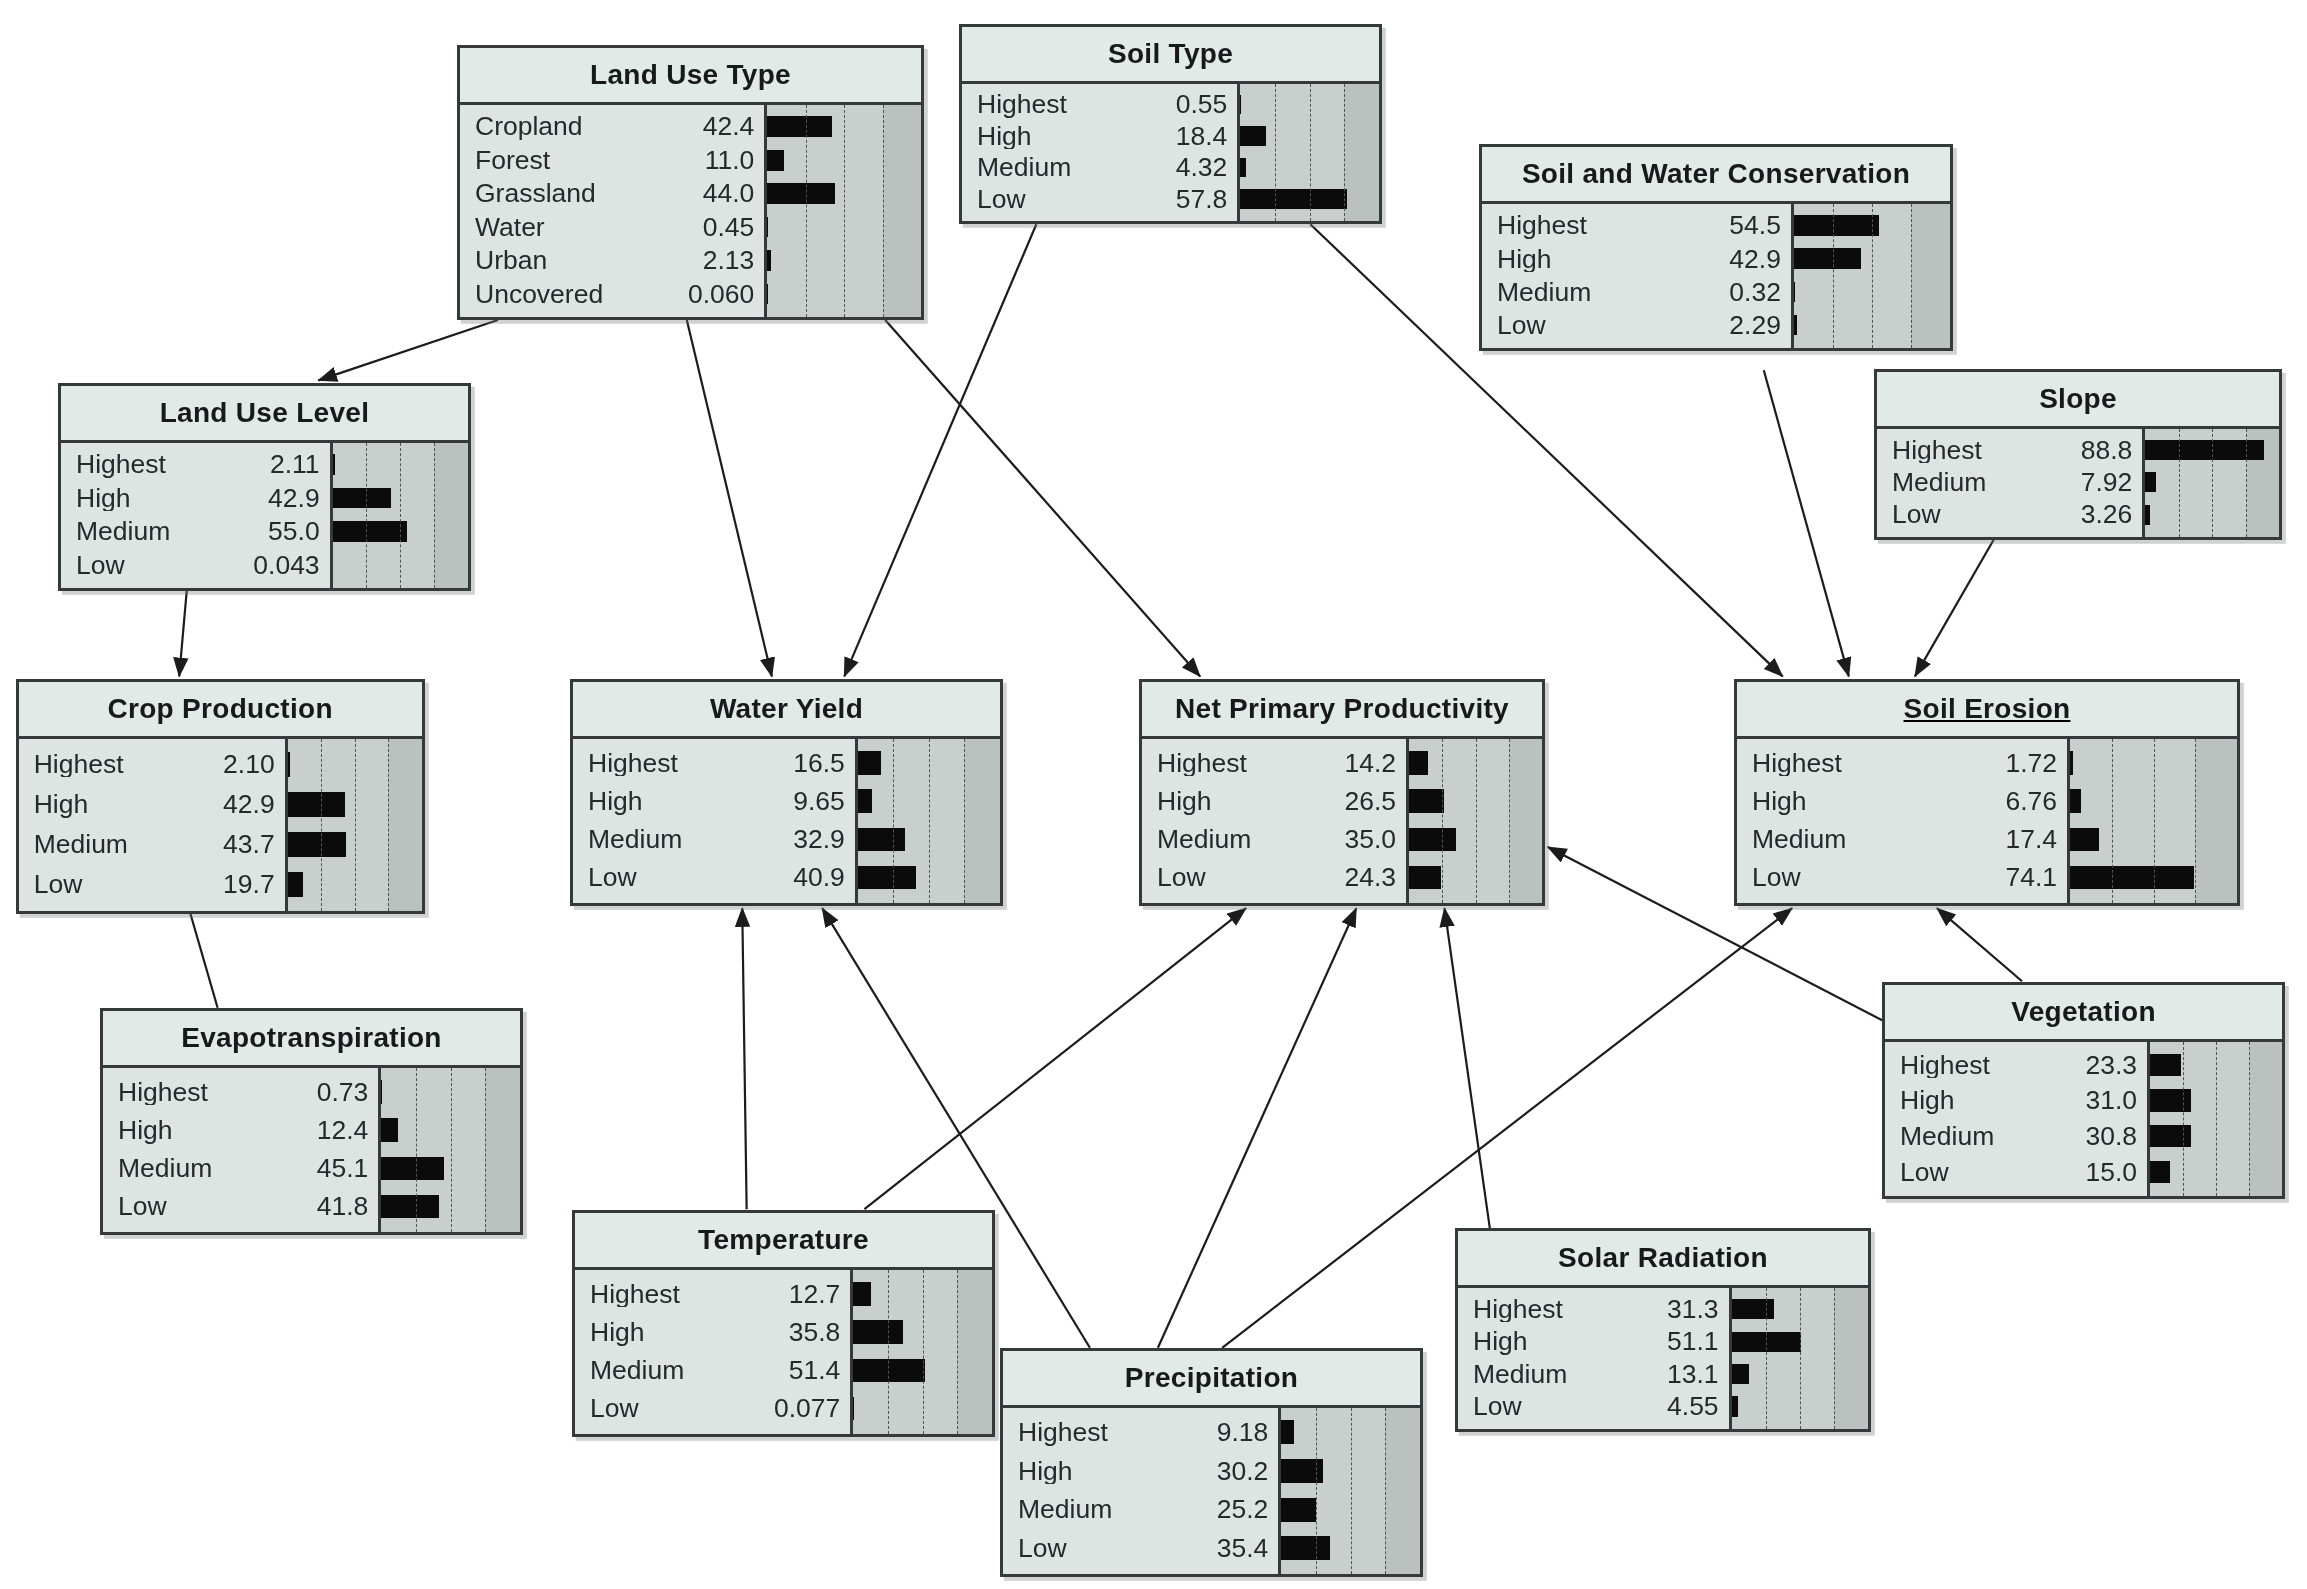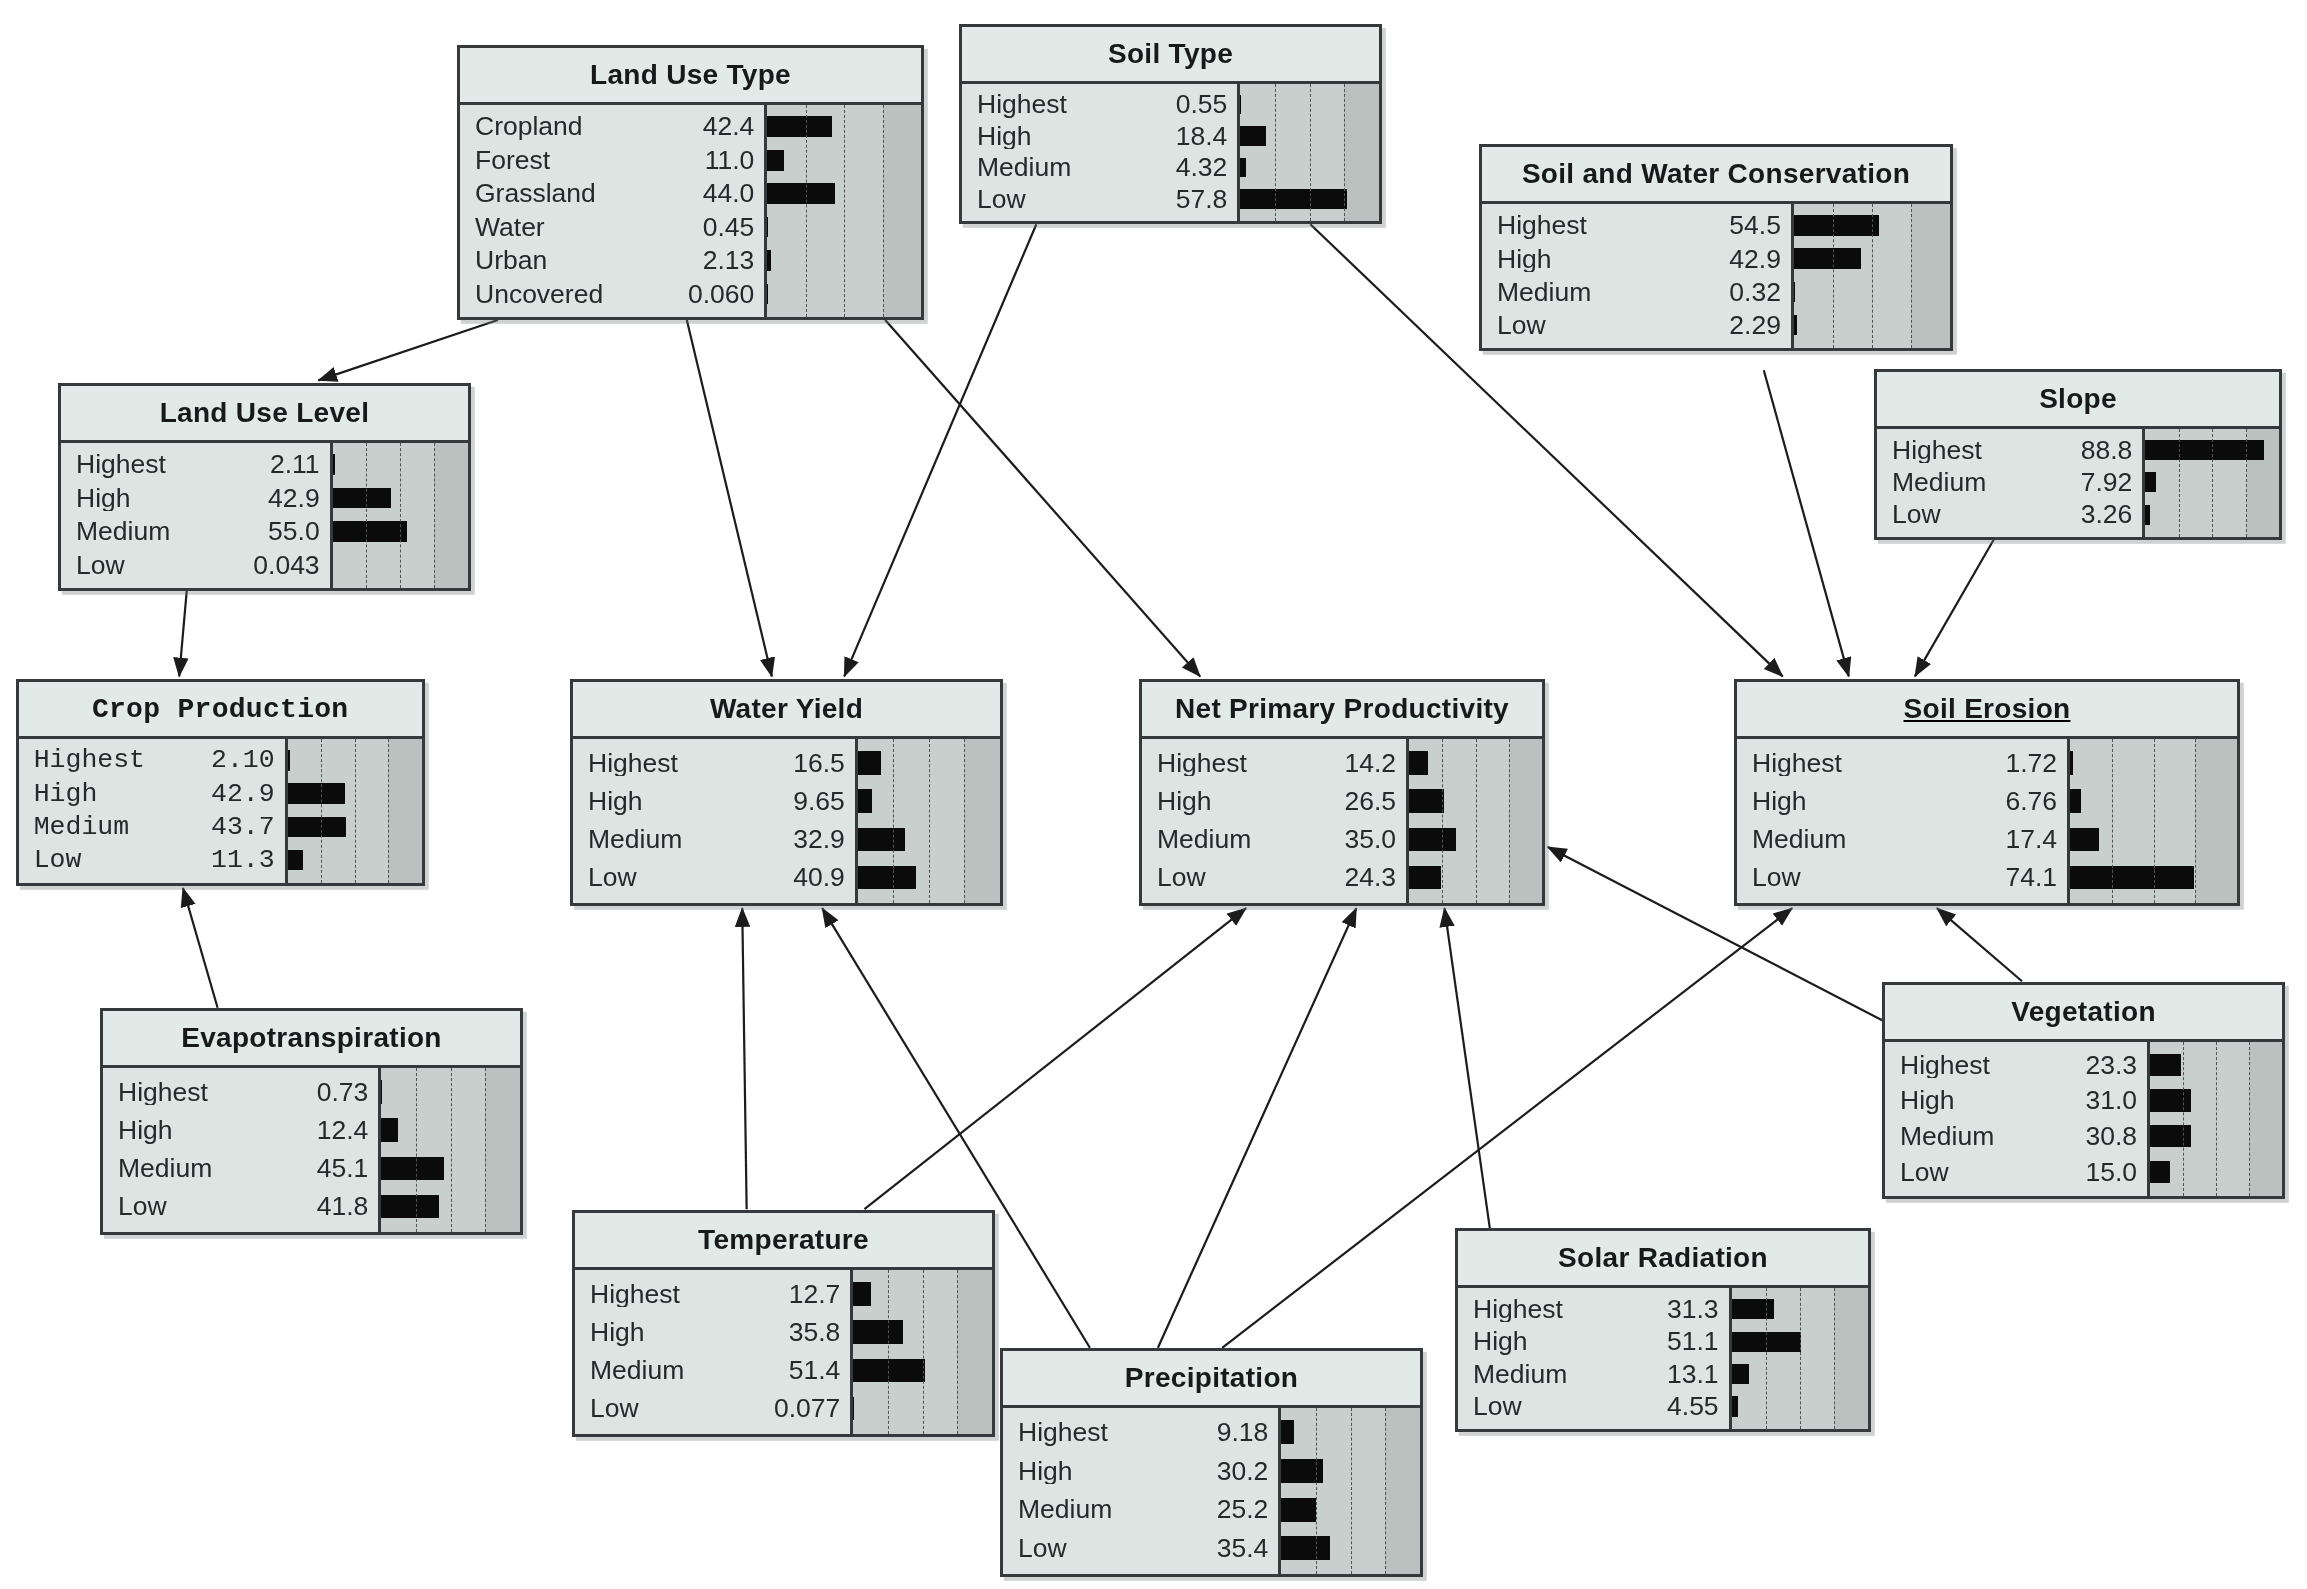--- a/index.html
+++ b/index.html
@@ -363,42 +363,42 @@
               <div class="bar" style="width: 0.043%; background: rgb(11, 11, 11);"></div>
             </div>
           </div>
       <div class="gridline" style="left: 25%;"></div>
           <div class="gridline" style="left: 50%;"></div>
           <div class="gridline" style="left: 75%;"></div>
         </div>
     </div>
   </div>
 
-  <div class="node" style="left: 15.7px; top: 679px; width: 409px; height: 207px; font-family: Liberation Mono, monospace;">
+  <div class="node" style="left: 15.7px; top: 679px; width: 409px; height: 235px;">
     <div class="node-title">Crop Production</div>
     <div class="node-body">
       <div class="rows-col">
   <div class="row">
     <span class="row-label">Highest</span>
     <span class="row-value">2.10</span>
   </div>
 
   <div class="row">
     <span class="row-label">High</span>
     <span class="row-value">42.9</span>
   </div>
 
   <div class="row">
     <span class="row-label">Medium</span>
     <span class="row-value">43.7</span>
   </div>
 
   <div class="row">
     <span class="row-label">Low</span>
-    <span class="row-value">11.3</span>
+    <span class="row-value">19.7</span>
   </div>
 </div>
       <div class="bar-panel">
         <div class="dark-strip"></div>
         <div class="bars">
             <div class="bar-slot">
               <div class="bar" style="width: 2.1%; background: rgb(11, 11, 11);"></div>
             </div>
             <div class="bar-slot">
               <div class="bar" style="width: 42.9%; background: rgb(11, 11, 11);"></div>

